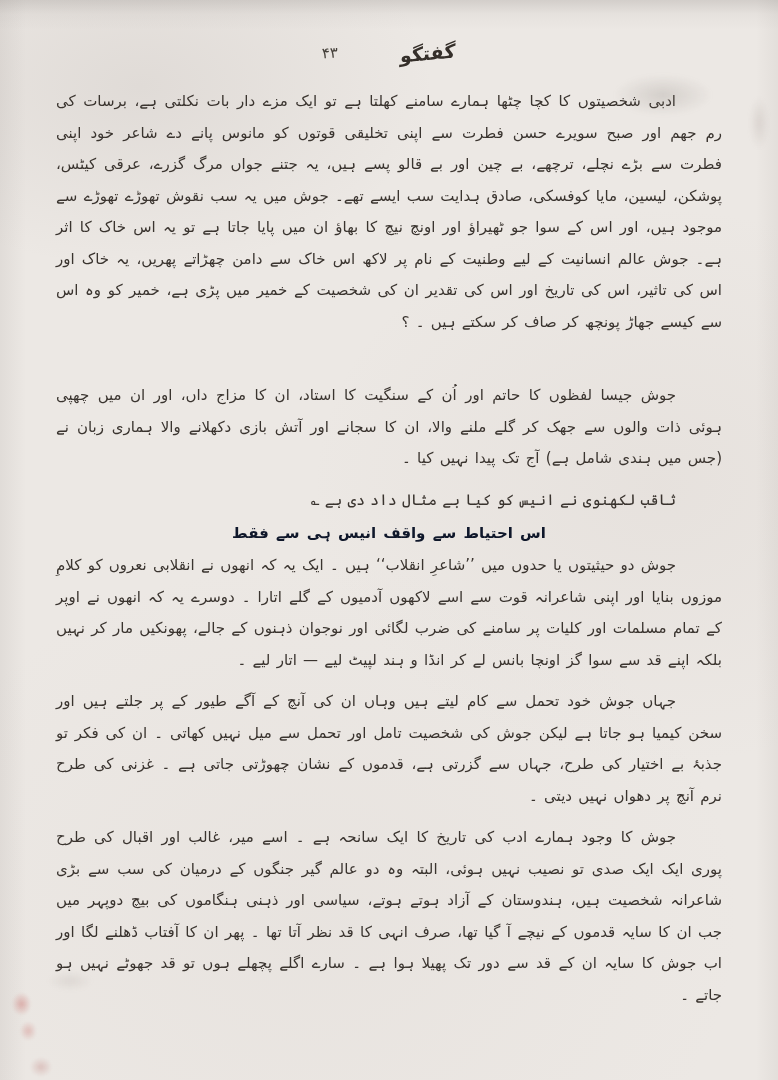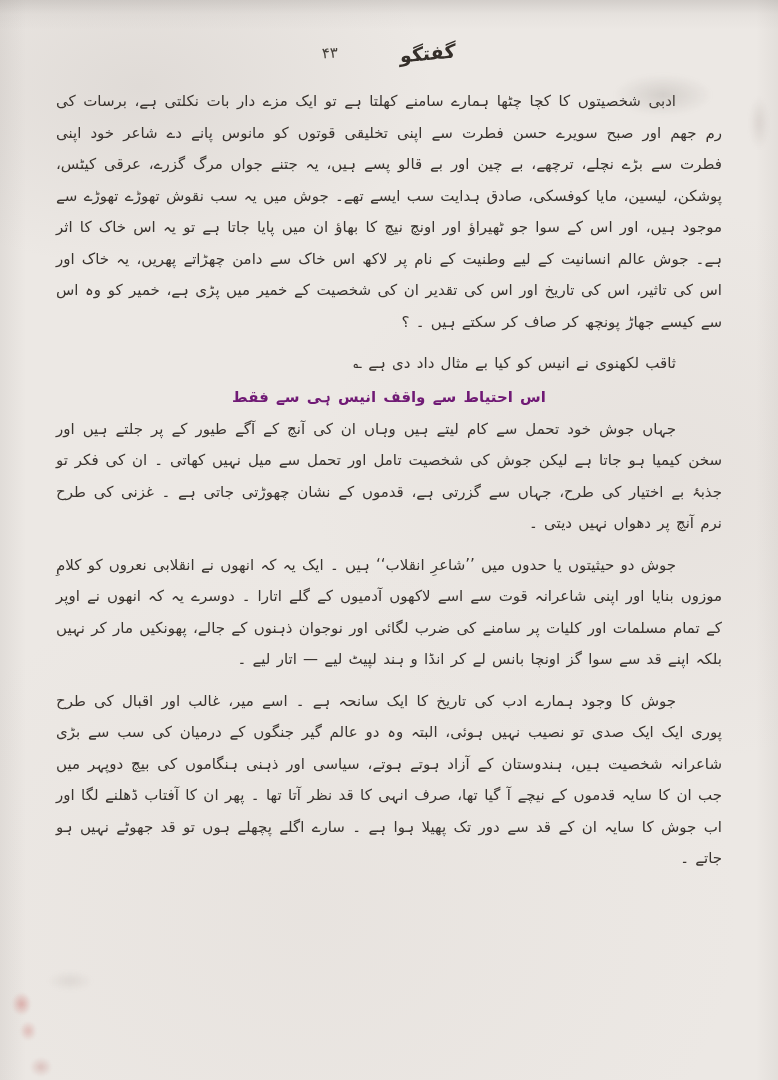--- a/index.html
+++ b/index.html
@@ -39,24 +39,24 @@
   .page-body{direction:rtl;}
   .para{
     font-size:15px;line-height:31.5px;
     text-align:justify;
     text-indent:46px;
     margin:0 0 10px 0;
     word-spacing:1.5px;
     color:#3a342f;
   }
   .para.style-body-gap{margin-top:42px;}
-  .para.style-verse-lead{margin-bottom:2px;}
+  .para.style-verse-lead{margin-bottom:2px;font-family:Liberation Serif, serif;}
   .para.style-verse{
     text-align:center;text-indent:0;font-weight:bold;
-    line-height:30px;margin:2px 0;word-spacing:2px;color:#701a75;
+    line-height:30px;margin:2px 0;word-spacing:2px;color:#0f172a;
   }
   .para.style-verse:last-of-type{margin-bottom:8px;}
 
   
   .stain{position:absolute;pointer-events:none;}
   .stain-top-right{
     top:72px;right:60px;width:110px;height:46px;
     background:radial-gradient(60% 60% at 50% 50%, rgba(125,116,110,.22), rgba(125,116,110,0) 75%);
     filter:blur(2px);
   }
@@ -90,24 +90,25 @@
   <div class="sheet">
 
     <div class="page-header">
       <span class="book-title">گفتگو</span>
       <span class="page-number">۴۳</span>
     </div>
 
     <div class="page-body">
 
     <p class="para style-body">ادبی شخصیتوں کا کچا چٹھا ہمارے سامنے کھلتا ہے تو ایک مزے دار بات نکلتی ہے، برسات کی رم جھم اور صبح سویرے حسن فطرت سے اپنی تخلیقی قوتوں کو مانوس پانے دے شاعر خود اپنی فطرت سے بڑے نچلے، ترچھے، بے چین اور بے قالو پسے ہیں، یہ جتنے جواں مرگ گزرے، عرقی کیٹس، پوشکن، لیسین، مایا کوفسکی، صادق ہدایت سب ایسے تھے۔ جوش میں یہ سب نقوش تھوڑے تھوڑے سے موجود ہیں، اور اس کے سوا جو ٹھیراؤ اور اونچ نیچ کا بھاؤ ان میں پایا جاتا ہے تو یہ اس خاک کا اثر ہے۔ جوش عالم انسانیت کے لیے وطنیت کے نام پر لاکھ اس خاک سے دامن چھڑاتے پھریں، یہ خاک اور اس کی تاثیر، اس کی تاریخ اور اس کی تقدیر ان کی شخصیت کے خمیر میں پڑی ہے، خمیر کو وہ اس سے کیسے جھاڑ پونچھ کر صاف کر سکتے ہیں ۔ ؟</p>
+        <p class="para style-body-gap">جوش جیسا لفظوں کا حاتم اور اُن کے سنگیت کا استاد، ان کا مزاج داں، اور ان میں چھپی ہوئی ذات والوں سے جھک کر گلے ملنے والا، ان کا سجانے اور آتش بازی دکھلانے والا ہماری زبان نے (جس میں ہندی شامل ہے) آج تک پیدا نہیں کیا ۔</p>
         <p class="para style-verse-lead">ثاقب لکھنوی نے انیس کو کیا بے مثال داد دی ہے ؎</p>
         <p class="para style-verse">اس احتیاط سے واقف انیس ہی سے فقط</p>
+        <p class="para style-body">جوش دو حیثیتوں یا حدوں میں ’’شاعرِ انقلاب‘‘ ہیں ۔ ایک یہ کہ انھوں نے انقلابی نعروں کو کلامِ موزوں بنایا اور اپنی شاعرانہ قوت سے اسے لاکھوں آدمیوں کے گلے اتارا ۔ دوسرے یہ کہ انھوں نے اوپر کے تمام مسلمات اور کلیات پر سامنے کی ضرب لگائی اور نوجوان ذہنوں کے جالے، پھونکیں مار کر نہیں بلکہ اپنے قد سے سوا گز اونچا بانس لے کر انڈا و ہند لپیٹ لیے — اتار لیے ۔</p>
         <p class="para style-body">جہاں جوش خود تحمل سے کام لیتے ہیں وہاں ان کی آنچ کے آگے طیور کے پر جلتے ہیں اور سخن کیمیا ہو جاتا ہے لیکن جوش کی شخصیت تامل اور تحمل سے میل نہیں کھاتی ۔ ان کی فکر تو جذبۂ بے اختیار کی طرح، جہاں سے گزرتی ہے، قدموں کے نشان چھوڑتی جاتی ہے ۔ غزنی کی طرح نرم آنچ پر دھواں نہیں دیتی ۔</p>
-        <p class="para style-body">جوش دو حیثیتوں یا حدوں میں ’’شاعرِ انقلاب‘‘ ہیں ۔ ایک یہ کہ انھوں نے انقلابی نعروں کو کلامِ موزوں بنایا اور اپنی شاعرانہ قوت سے اسے لاکھوں آدمیوں کے گلے اتارا ۔ دوسرے یہ کہ انھوں نے اوپر کے تمام مسلمات اور کلیات پر سامنے کی ضرب لگائی اور نوجوان ذہنوں کے جالے، پھونکیں مار کر نہیں بلکہ اپنے قد سے سوا گز اونچا بانس لے کر انڈا و ہند لپیٹ لیے — اتار لیے ۔</p>
         <p class="para style-body">جوش کا وجود ہمارے ادب کی تاریخ کا ایک سانحہ ہے ۔ اسے میر، غالب اور اقبال کی طرح پوری ایک ایک صدی تو نصیب نہیں ہوئی، البتہ وہ دو عالم گیر جنگوں کے درمیان کی سب سے بڑی شاعرانہ شخصیت ہیں، ہندوستان کے آزاد ہوتے ہوتے، سیاسی اور ذہنی ہنگاموں کی بیچ دوپہر میں جب ان کا سایہ قدموں کے نیچے آ گیا تھا، صرف انہی کا قد نظر آتا تھا ۔ پھر ان کا آفتاب ڈھلنے لگا اور اب جوش کا سایہ ان کے قد سے دور تک پھیلا ہوا ہے ۔ سارے اگلے پچھلے ہوں تو قد جھوٹے نہیں ہو جاتے ۔</p>
       </div>
 
   </div>
 
   <div class="stain stain-top-right"></div>
   <div class="stain stain-right-edge"></div>
   <div class="stain stain-bottom-smudge"></div>
   <div class="stain stain-pink-1"></div>
   <div class="stain stain-pink-2"></div>

